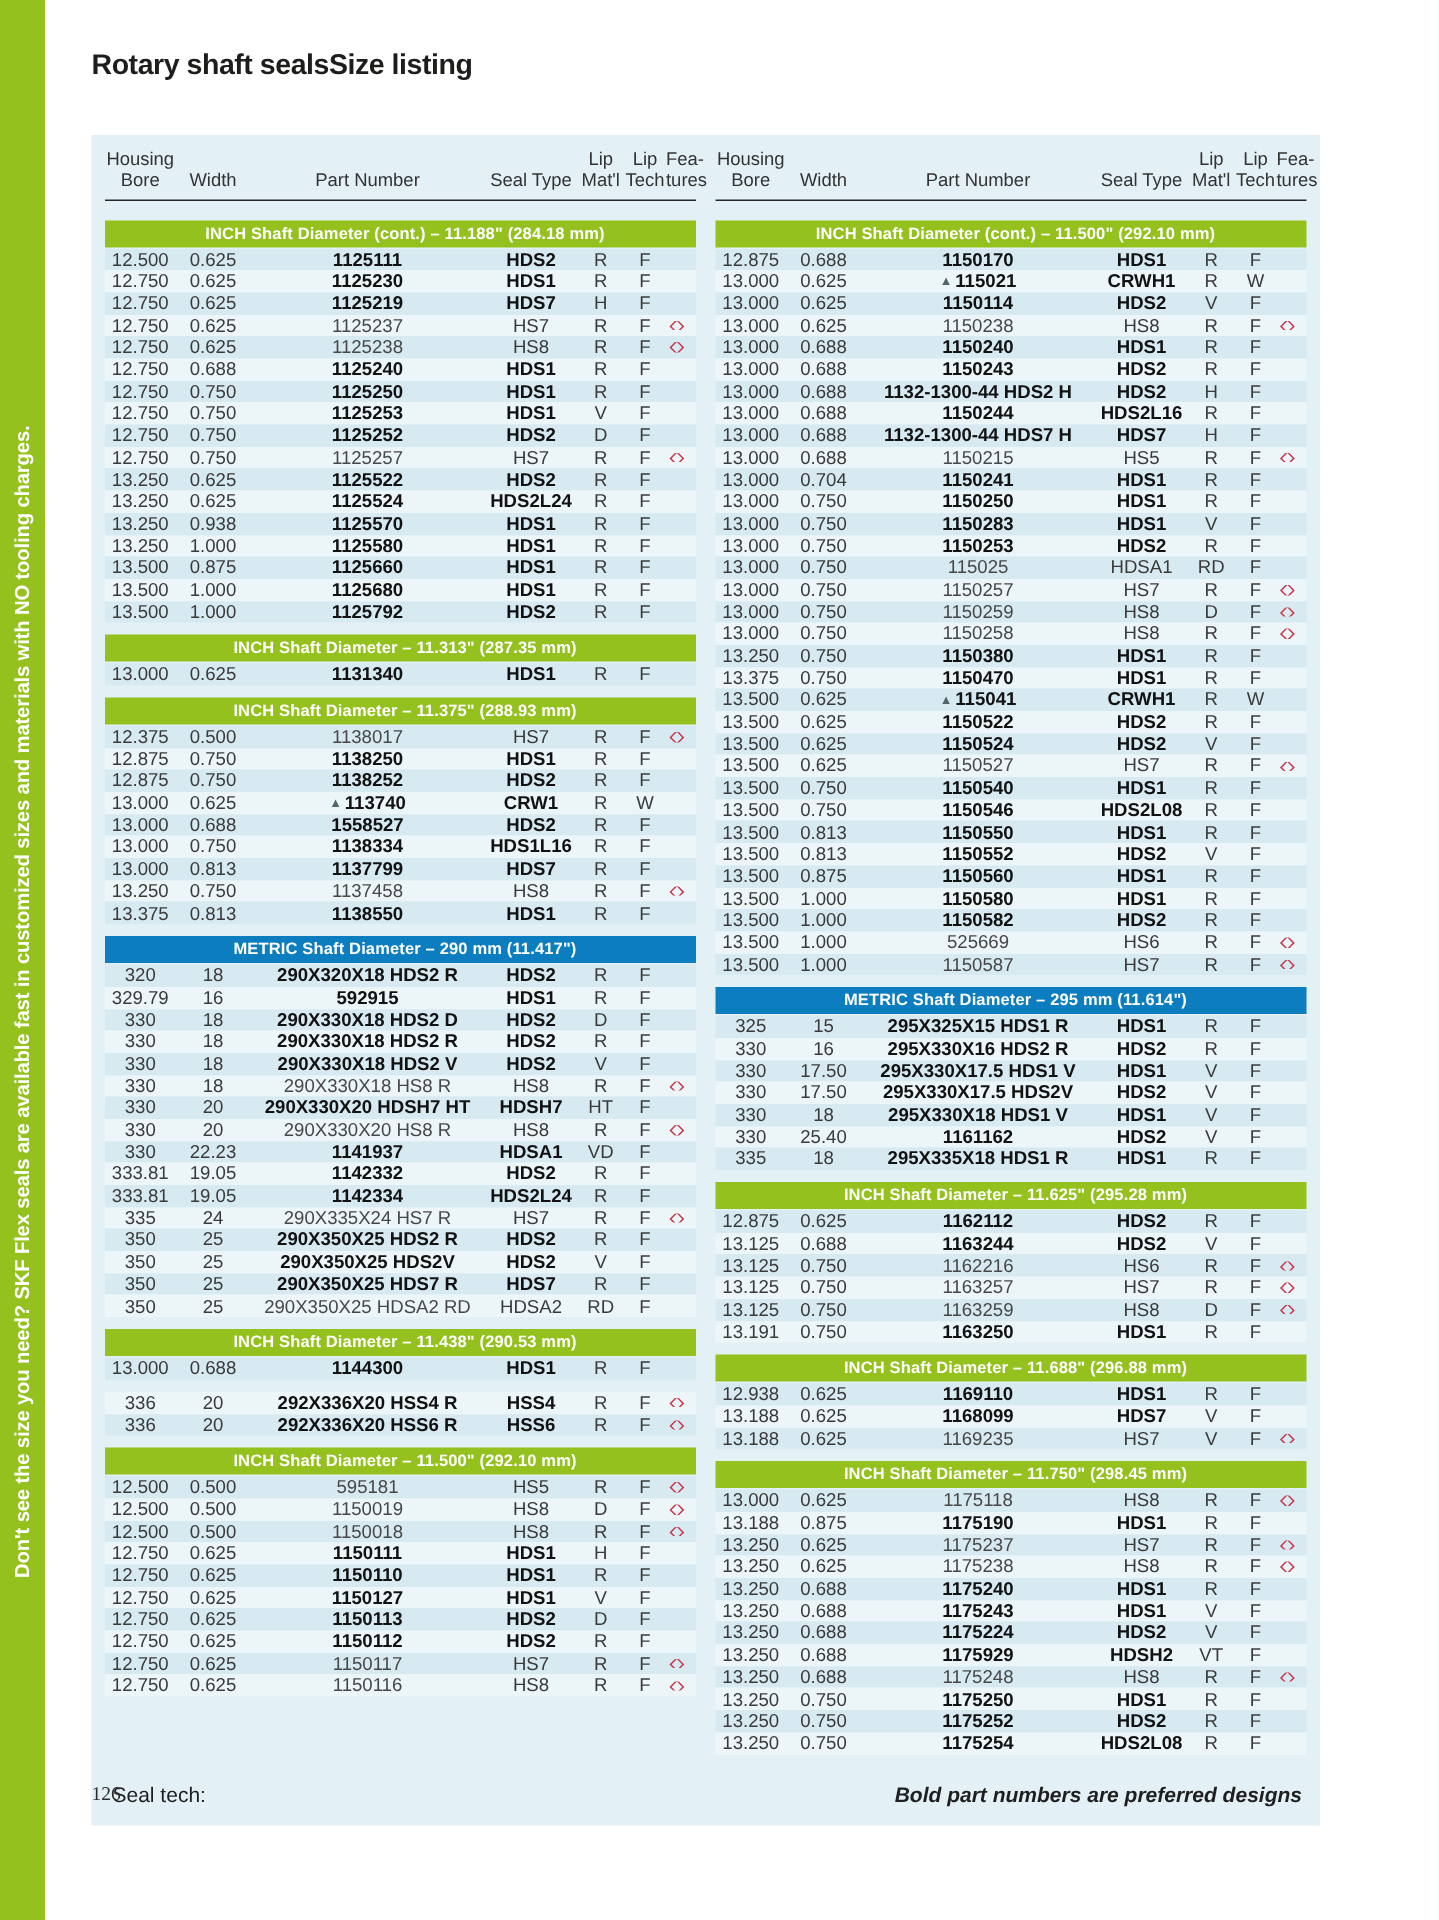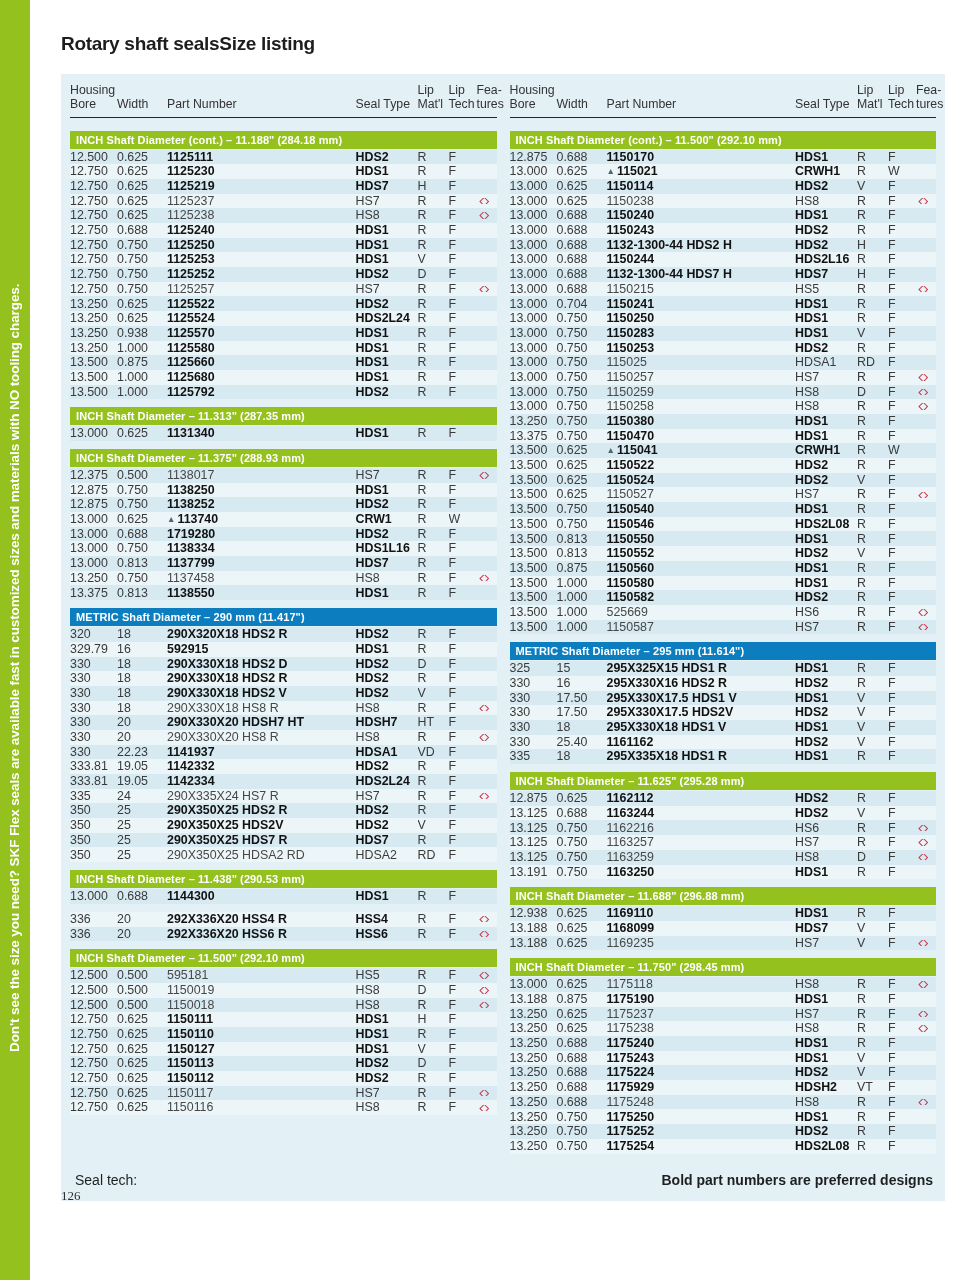--- a/index.html
+++ b/index.html
@@ -13,22 +13,22 @@
 
   .sidebar{position:absolute;left:0;top:0;width:30px;height:1280px;background:var(--green);}
   .sidebar-text{position:absolute;left:7px;top:1052px;transform:rotate(-90deg);
        transform-origin:0 0;white-space:nowrap;font-size:13.5px;font-weight:bold;
        color:#fff;letter-spacing:-0.1px;}
 
   .titlebar{position:absolute;left:61px;top:33px;width:819px;display:flex;
        font-size:19px;font-weight:bold;color:#1d1d1b;
        letter-spacing:-0.3px;}
 
-  .panel{position:absolute;left:61px;top:74px;width:884px;height:1127px;
-       background:var(--panel);padding:10px 9px 0;}
+  .panel{position:absolute;left:61px;top:90px;width:819px;height:1127px;
+       background:var(--panel);padding:10px 9px 0;text-align:center;}
 
   .col-headers{display:flex;gap:13px;}
   .hgroup{flex:1;display:grid;grid-template-columns:47px 50px 1fr 62px 31px 28px 20px;
        font-size:12.3px;color:#333;padding-bottom:5px;border-bottom:1.6px solid #262626;}
   .hline{line-height:13.8px;white-space:nowrap;}
 
   .columns{display:flex;gap:13px;margin-top:5px;}
   .col{flex:1;min-width:0;}
 
   .section{margin-top:8px;}
@@ -47,21 +47,21 @@
   .tri{color:#51666b;font-size:8.5px;margin-right:2px;display:inline-block;
        transform:translateY(-1px);}
   .feat{display:flex;align-items:center;}
   .dia{display:inline-block;width:6.5px;height:6.5px;border:1.4px solid var(--diamond);
        transform:rotate(45deg);margin-left:4px;}
 
   .legend{position:absolute;left:14px;right:12px;bottom:13px;display:flex;
        align-items:center;font-size:14px;color:#1f1f1f;white-space:nowrap;}
   .legend-label{margin-right:36px;}
   .lg-item{margin-right:24px;}
-  .legend-note{margin-left:auto;font-weight:bold;}
+  .legend-note{margin-left:auto;font-weight:bold;font-style:italic;}
 
   .page-number{position:absolute;left:61px;top:1188px;font-size:13px;color:#2c2c2c;font-family:Liberation Serif, serif;}
 </style>
 </head>
 <body>
 
 <div class="sidebar">
   <div class="sidebar-text">Don't see the size you need? SKF Flex seals are available fast in customized sizes and materials with NO tooling charges.</div>
 </div>
 
@@ -345,21 +345,21 @@
             <div class="c">0.625</div>
             <div class="c part bold"><span class="tri">▲</span>113740</div>
             <div class="c bold">CRW1</div>
             <div class="c">R</div>
             <div class="c">W</div>
             <div class="c feat"></div>
           </div>
           <div class="row">
             <div class="c">13.000</div>
             <div class="c">0.688</div>
-            <div class="c part bold">1719280</div>
+            <div class="c part bold">1558527</div>
             <div class="c bold">HDS2</div>
             <div class="c">R</div>
             <div class="c">F</div>
             <div class="c feat"></div>
           </div>
           <div class="row">
             <div class="c">13.000</div>
             <div class="c">0.750</div>
             <div class="c part bold">1138334</div>
             <div class="c bold">HDS1L16</div>

